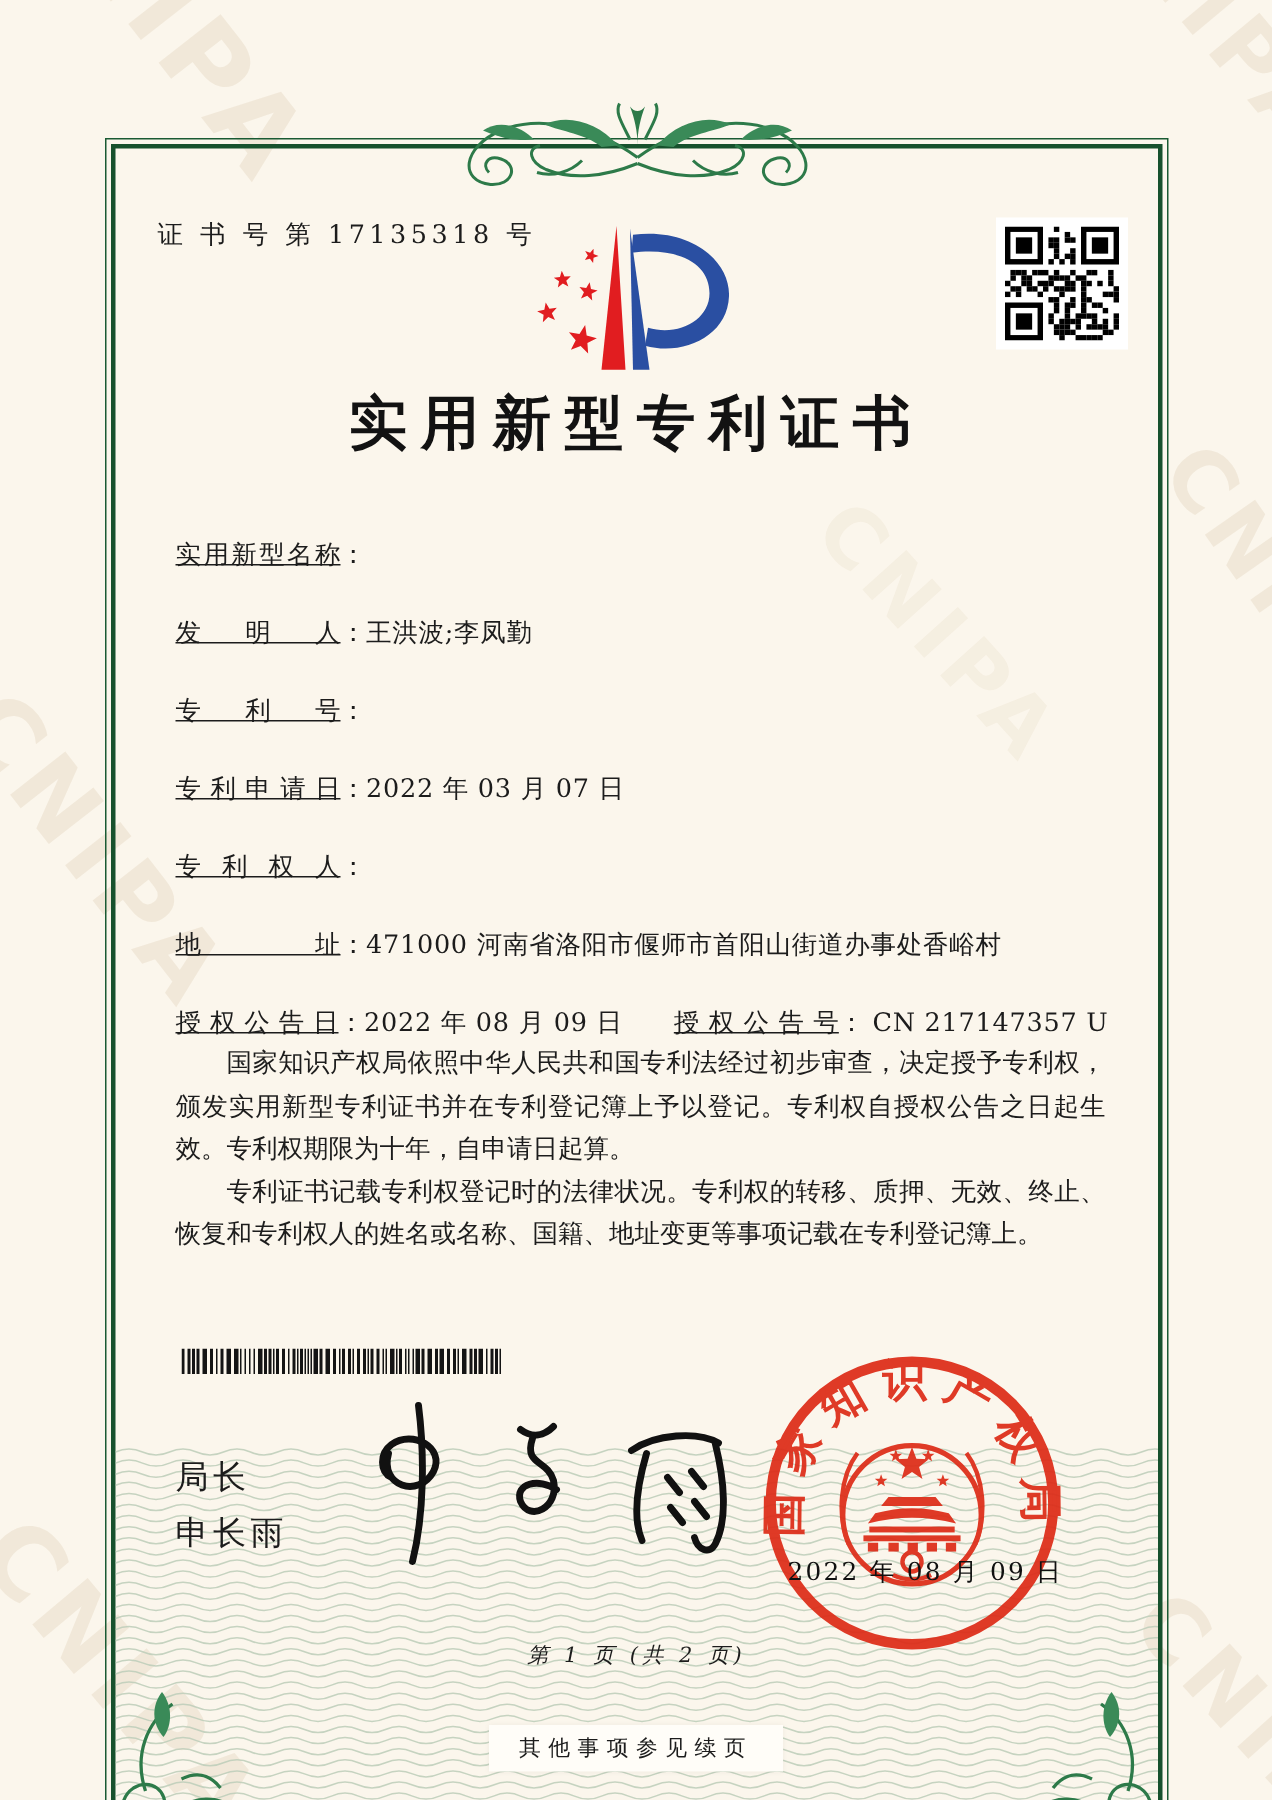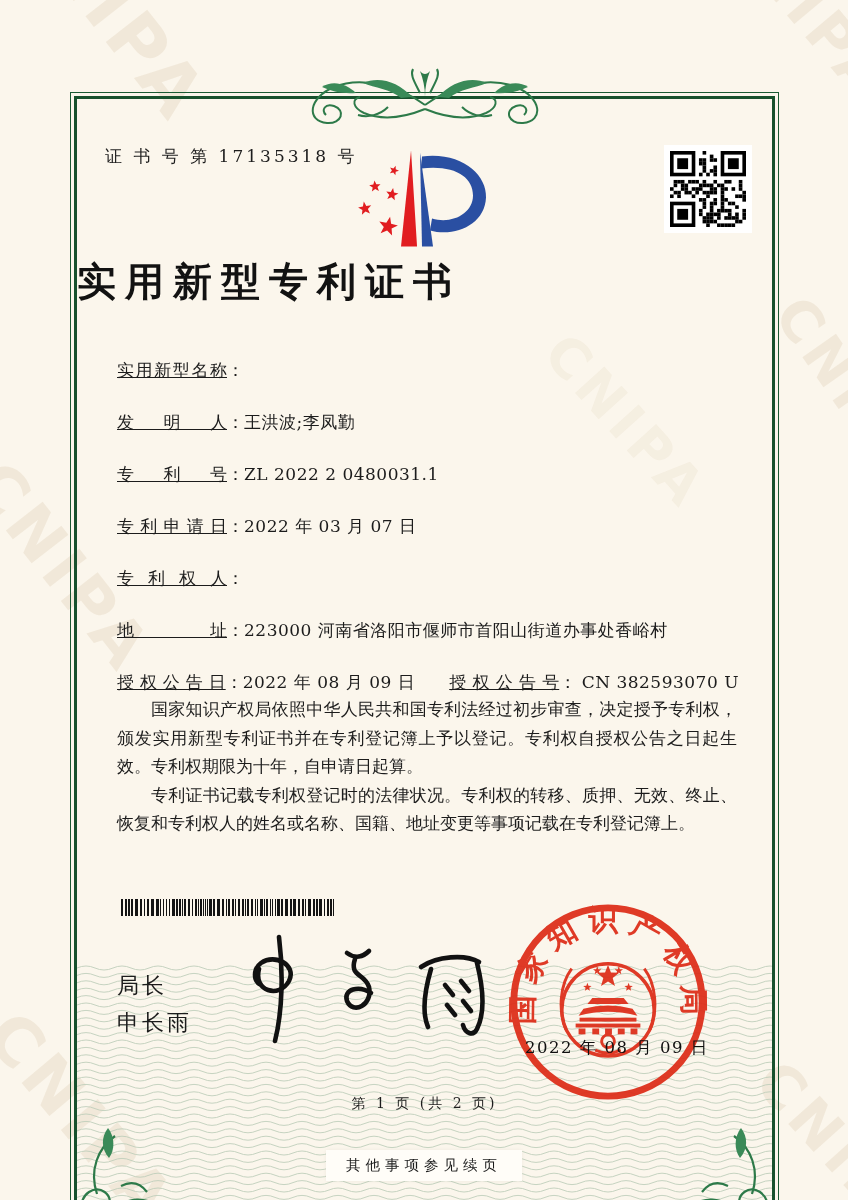--- a/index.html
+++ b/index.html
@@ -19,21 +19,21 @@
   .ornament-bl  { position:absolute; left:-6px;  bottom:-8px; }
   .ornament-br  { position:absolute; right:-6px; bottom:-8px; transform:scaleX(-1); }
 
   .cert-no { position:absolute; left:28px; top:46px; font-size:17px; letter-spacing:3px; }
 
   .logo { position:absolute; left:50%; top:40px; margin-left:-88px; width:176px; height:118px; }
 
   .qr-box { position:absolute; right:20px; top:46px; width:88px; height:88px; background:#fff;
             display:flex; align-items:center; justify-content:center; }
 
-  .title { position:absolute; left:0; top:156px; width:100%; 
+  .title { position:absolute; left:0; top:156px; width:100%; text-align:center;
            font-size:39px; font-weight:bold; letter-spacing:9px; color:#121212; }
 
   .fields { position:absolute; left:40px; top:260px; width:622px; font-size:17px; }
   .frow { display:flex; margin-bottom:29px; line-height:23px; white-space:nowrap; }
   .flabel { display:inline-block; width:110px; text-align:justify; text-align-last:justify;text-decoration:underline; }
   .fvalue { letter-spacing:0.5px; }
   .fgroup2 { margin-left:34px; }
 
   .paras { position:absolute; left:40px; top:596px; width:620px; font-size:17px;
            line-height:28.5px; text-align:justify; }
@@ -43,21 +43,21 @@
 
   .director { position:absolute; left:40px; top:868px; font-size:22px; letter-spacing:3px;
               line-height:37px; font-family:"DejaVu Sans","Liberation Sans",sans-serif; }
   .signature { position:absolute; left:148px; top:830px; }
 
   .seal { position:absolute; left:428px; top:800px; width:206px; height:206px; opacity:0.93; }
   .seal-date { position:absolute; left:448px; top:938px; font-size:16.5px; letter-spacing:1.5px;
                color:#101010; z-index:5; white-space:nowrap; }
 
   .page-num { position:absolute; left:0; top:996px; width:100%; text-align:center;
-              font-size:14px; letter-spacing:3px; }
+              font-size:14px; letter-spacing:3px;font-style:italic; }
 
   .continuation { position:absolute; left:50%; top:1150px; transform:translateX(-50%);
                   background:#fffdf8; padding:6px 20px; font-size:14.5px; letter-spacing:5px;
                   box-shadow:0 0 4px rgba(0,0,0,0.05); }
 </style>
 </head>
 <body>
 
 <div class="page">
 
@@ -312,43 +312,42 @@
           <span>：</span>
       </div>
       <div class="frow">
         <span class="flabel">发明人</span>
           <span>：</span>
         <span class="fvalue">王洪波;李凤勤</span>
       </div>
       <div class="frow">
         <span class="flabel">专利号</span>
           <span>：</span>
-        <span class="fvalue">ZL 2022 2 0480031.1</span>
       </div>
       <div class="frow">
         <span class="flabel">专利申请日</span>
           <span>：</span>
         <span class="fvalue">2022 年 03 月 07 日</span>
       </div>
       <div class="frow">
         <span class="flabel">专利权人</span>
           <span>：</span>
       </div>
       <div class="frow">
         <span class="flabel">地址</span>
           <span>：</span>
-        <span class="fvalue">223000 河南省洛阳市偃师市首阳山街道办事处香峪村</span>
+        <span class="fvalue">471000 河南省洛阳市偃师市首阳山街道办事处香峪村</span>
       </div>
       <div class="frow">
         <span class="flabel">授权公告日</span>
           <span>：</span>
         <span class="fvalue">2022 年 08 月 09 日</span>
         <span class="fgroup2">
           <span class="flabel">授权公告号</span><span>：</span>
-          <span class="fvalue">CN 382593070 U</span>
+          <span class="fvalue">CN 217147357 U</span>
         </span>
       </div>
     </div>
 
     <div class="paras">
       <p>国家知识产权局依照中华人民共和国专利法经过初步审查，决定授予专利权，颁发实用新型专利证书并在专利登记簿上予以登记。专利权自授权公告之日起生效。专利权期限为十年，自申请日起算。</p>
       <p>专利证书记载专利权登记时的法律状况。专利权的转移、质押、无效、终止、恢复和专利权人的姓名或名称、国籍、地址变更等事项记载在专利登记簿上。</p>
     </div>
 
     <svg class="barcode" id="barcode" width="218" height="17">

